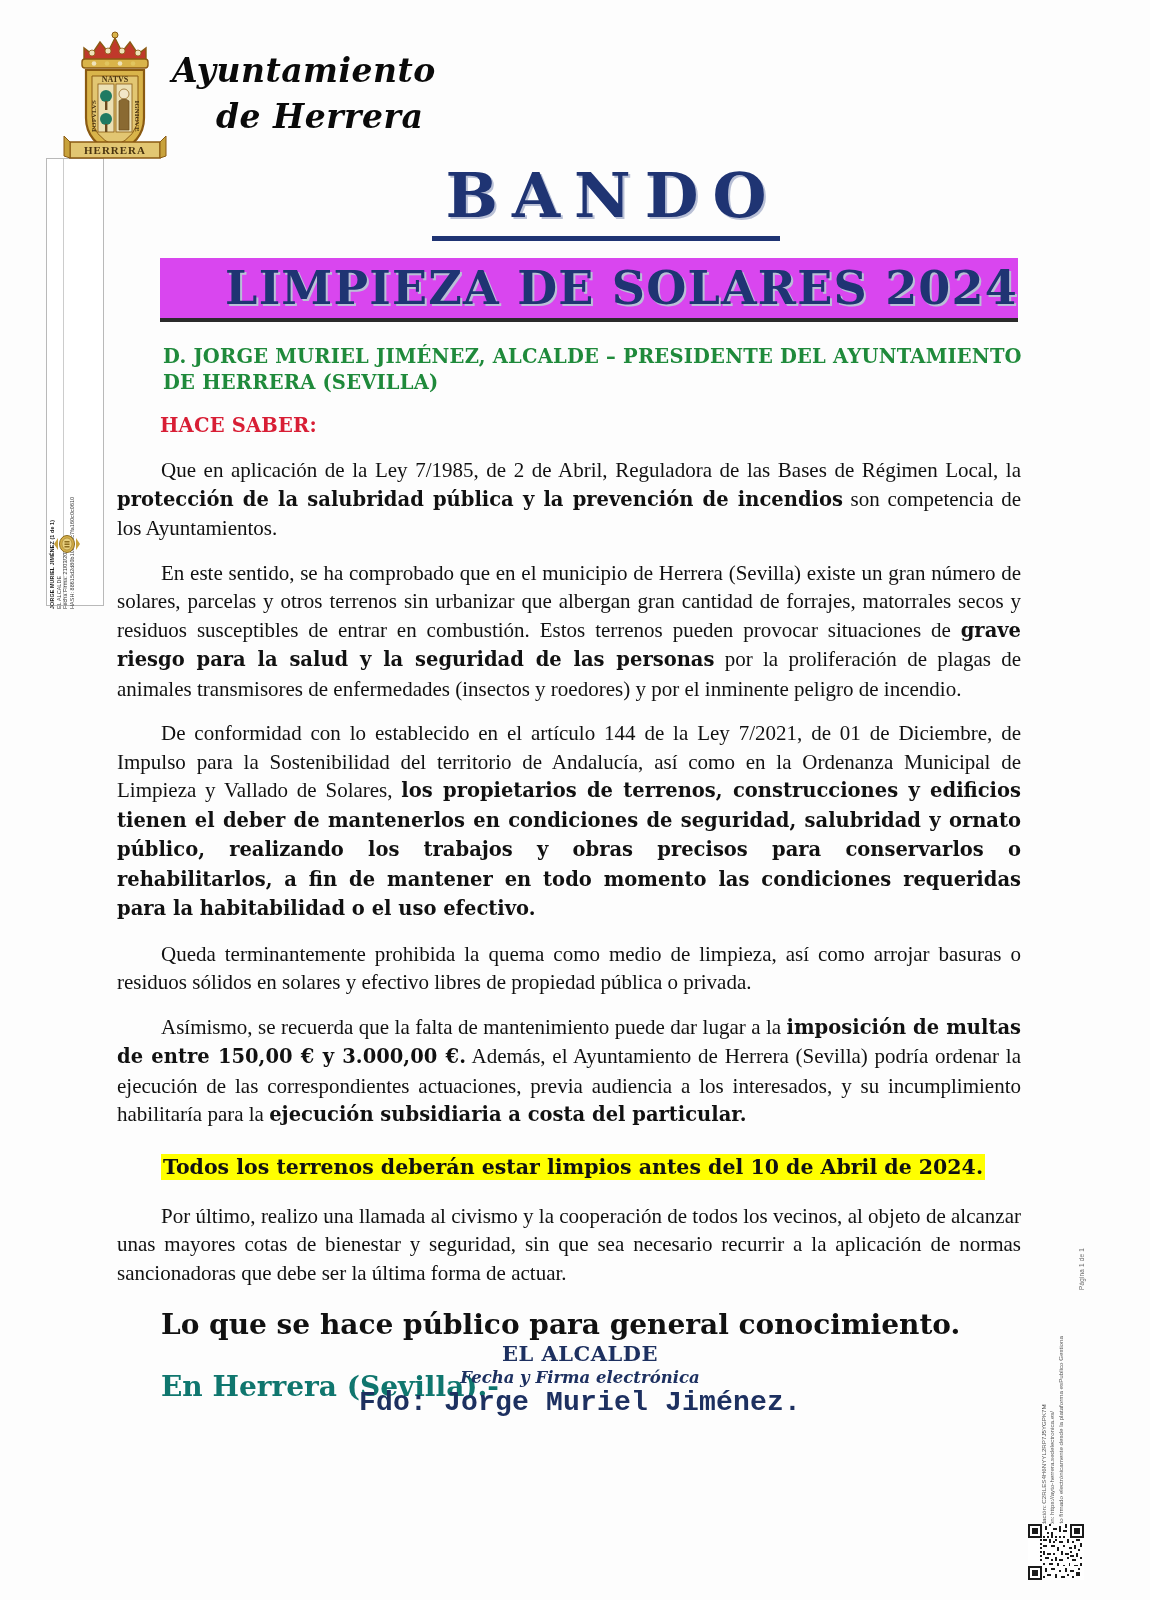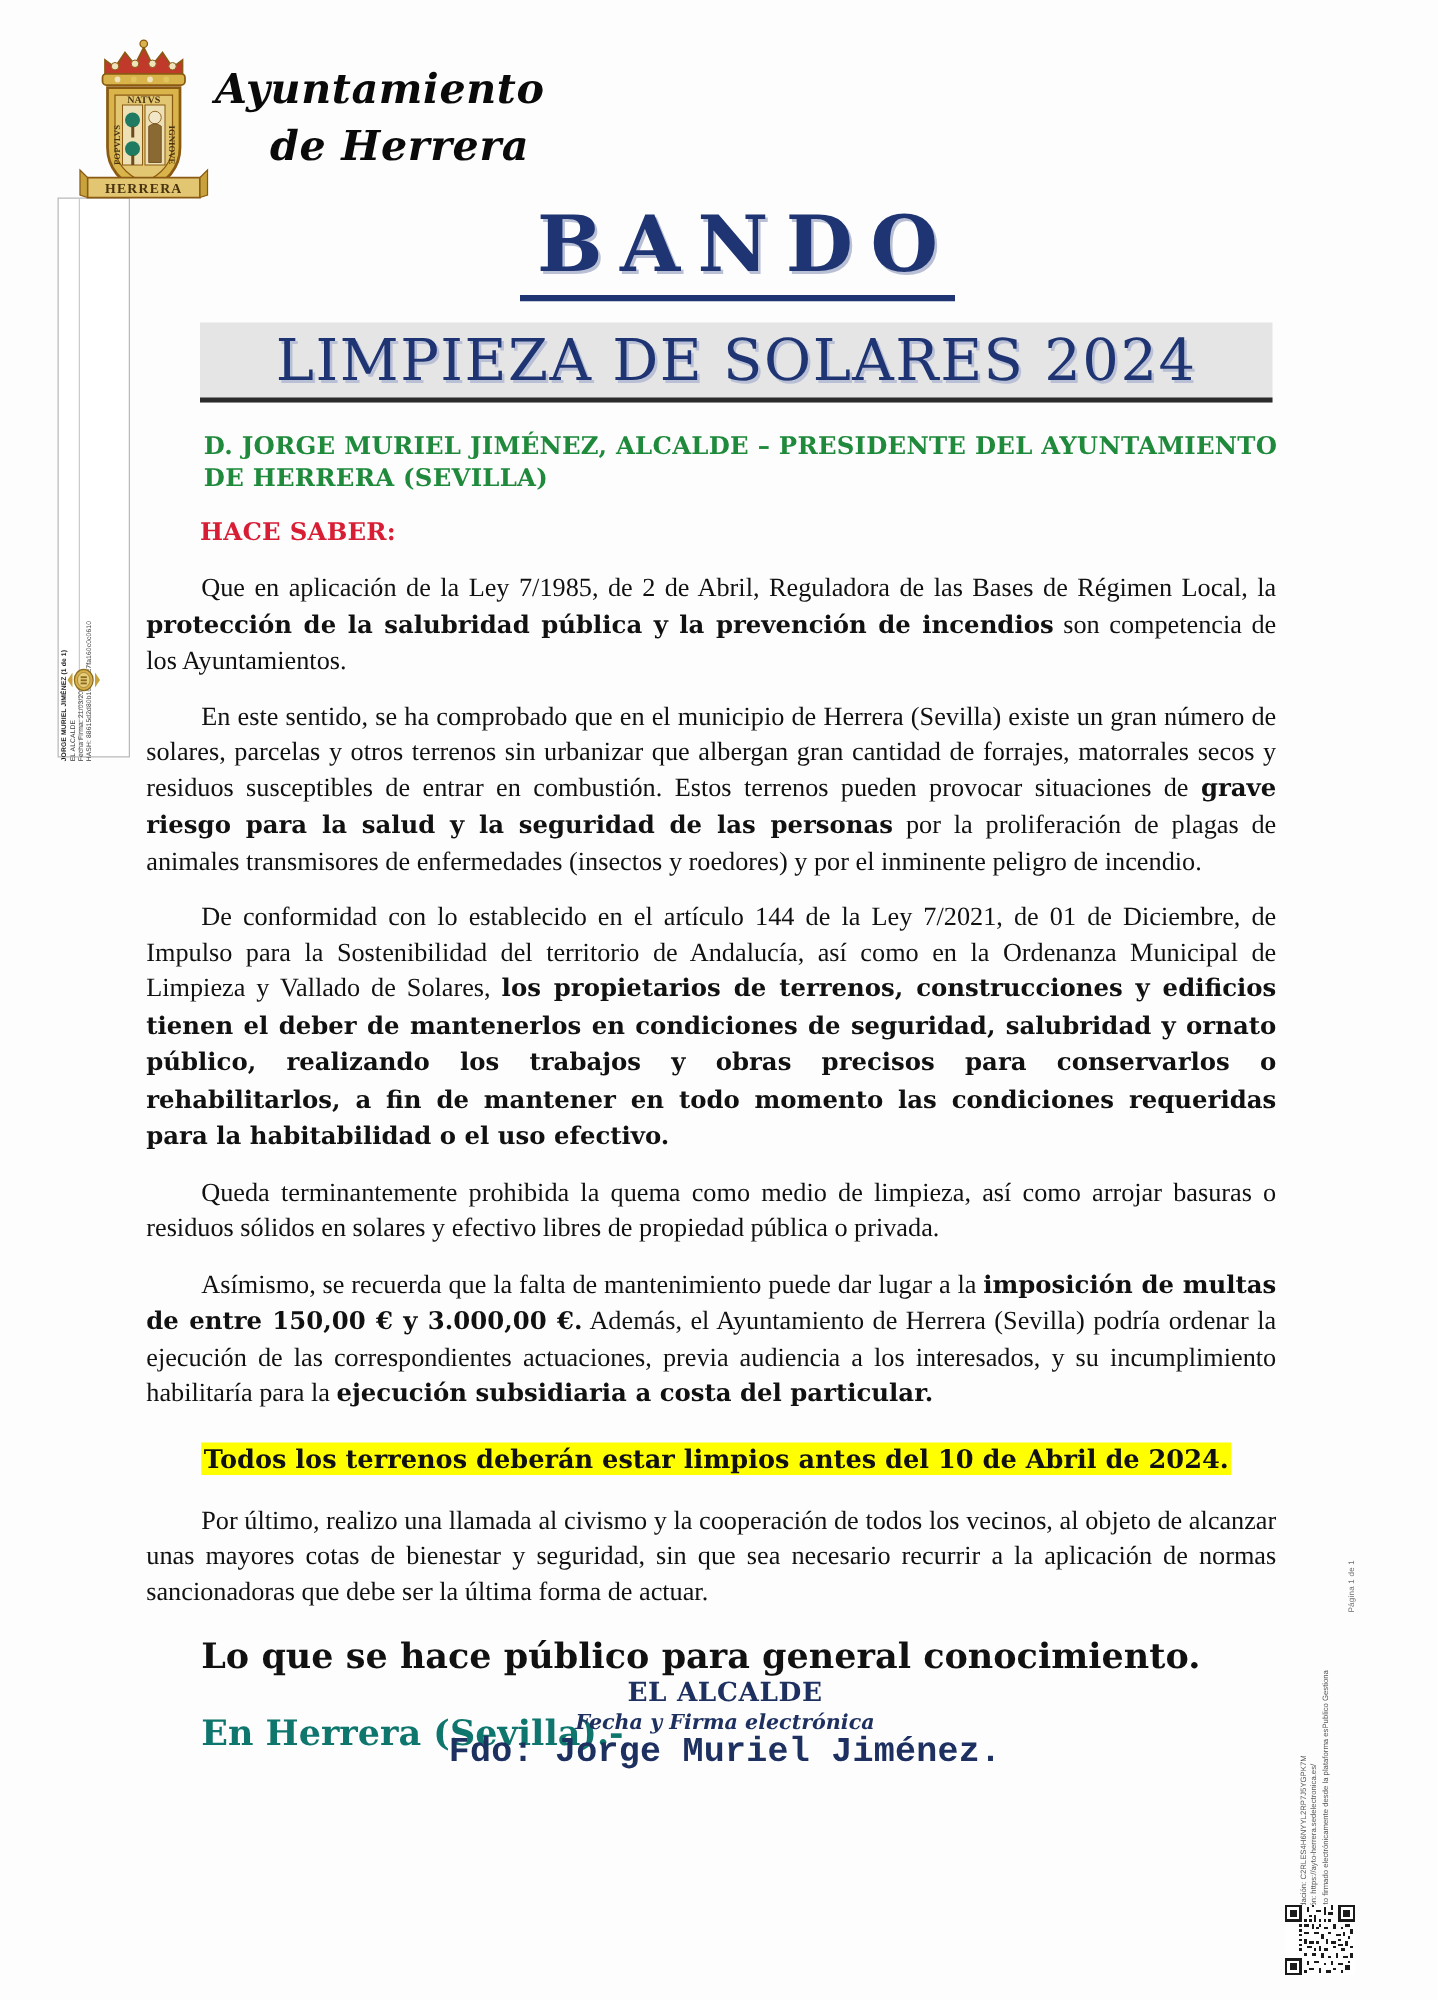--- a/index.html
+++ b/index.html
@@ -86,21 +86,21 @@
     font-size: 33px;
     line-height: 46px;
     color: #0a0a0a;
     letter-spacing: 0.5px;
   }
   #ayto-title .l2 { display: block; margin-left: 44px; }
 
   
   #bando-wrap {
     position: absolute;
-    left: 160px;
+    left: 176px;
     top: 160px;
     width: 860px;
     text-align: center;
   }
   #bando {
     display: inline-block;
     font-family: "DejaVu Serif", "Liberation Serif", serif;
     font-weight: bold;
     font-size: 62px;
     line-height: 72px;
@@ -114,30 +114,31 @@
   
   #limpieza-wrap {
     position: absolute;
     left: 160px;
     top: 258px;
     width: 858px;
     text-align: center;
   }
   #limpieza {
     display: block;
-    background: #e5e5e5;
+    background: #d946ef;
     font-family: "DejaVu Serif", "Liberation Serif", serif;
-    font-weight: normal;
+    font-weight: bold;
     font-size: 46px;
     line-height: 60px;
     letter-spacing: 1.2px;
     color: #1f3473;
     text-shadow: 2px 2px 0 #b9c0d6;
     border-bottom: 4px solid #2b2b2b;
     white-space: nowrap;
+    text-align: right;
   }
 
   
   #green-head {
     position: absolute;
     left: 163px;
     top: 344px;
     width: 862px;
     font-family: "DejaVu Serif", "Liberation Serif", serif;
     font-weight: bold;

